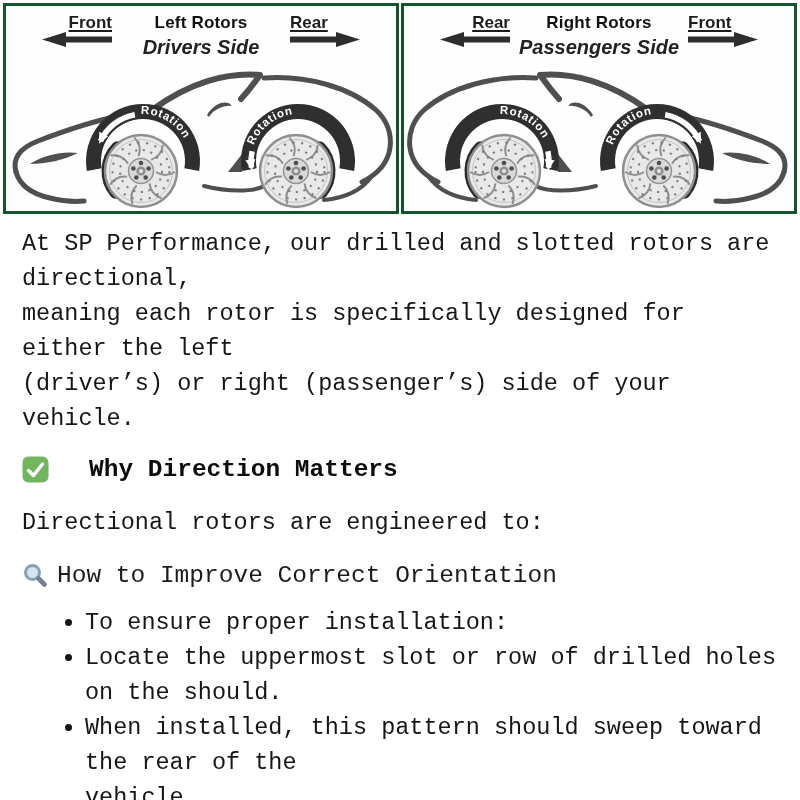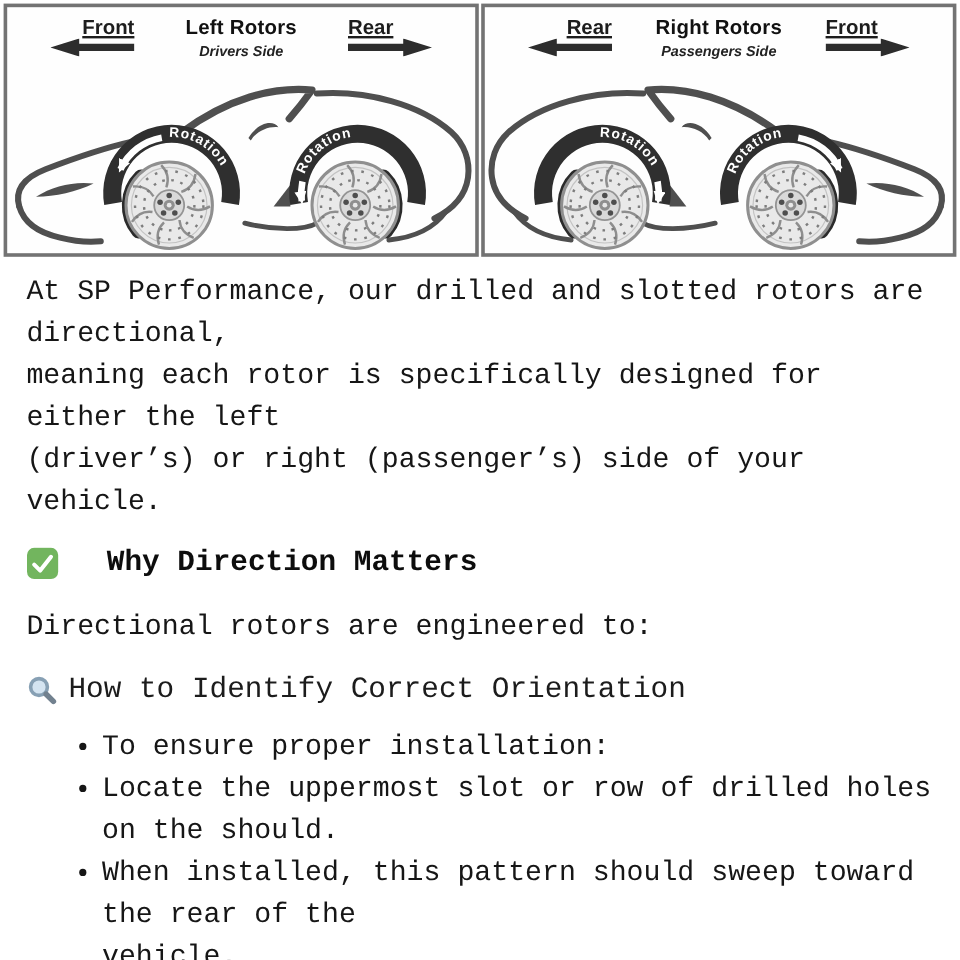--- a/index.html
+++ b/index.html
@@ -1,31 +1,31 @@
 <!DOCTYPE html>
 <html><head>
 <meta charset="utf-8">
 <style>
   html,body{margin:0;padding:0;background:#fff;}
   .page{width:800px;height:800px;background:#fff;overflow:hidden;position:relative;
         font-family:"Liberation Serif", serif;}
 
   
   .diagram{display:flex;gap:2px;padding:3px 3px 0 3px;}
-  .panel{flex:1;border:3px solid #737373;background:#fefefe;box-sizing:border-box;height:211px;position:relative;}
+  .panel{flex:1;border:3px solid #14532d;background:#fefefe;box-sizing:border-box;height:211px;position:relative;}
   .panel-header{position:relative;height:48px;}
   .dir{position:absolute;top:7px;display:flex;flex-direction:column;}
   .dir-at-left{left:36px;align-items:flex-end;}
   .dir-at-right{right:36px;align-items:flex-start;}
   .dir-label{font-family:"Liberation Sans",sans-serif;font-weight:700;font-size:17px;color:#1d1d1d;
              text-decoration:underline;text-decoration-thickness:2px;text-underline-offset:2px;}
   .dir-arrow{margin-top:-1px;}
   .panel-title-block{text-align:center;padding-top:3px;}
   .panel-title{font-family:"Liberation Sans",sans-serif;font-weight:700;font-size:17px;color:#111;letter-spacing:.2px;line-height:27px;}
-  .panel-subtitle{font-family:"Liberation Sans",sans-serif;font-style:italic;font-weight:700;font-size:12px;color:#222;margin-top:0;}
+  .panel-subtitle{font-family:"Liberation Sans",sans-serif;font-style:italic;font-weight:700;font-size:20px;color:#222;margin-top:0;}
   svg.car{display:block;width:100%;height:157px;}
   .bodyline{stroke:#4f4f4f;fill:none;stroke-linecap:round;stroke-linejoin:round;}
   .arch{fill:#2f2f2f;}
   .rotarrow{stroke:#fff;stroke-width:5.5;fill:none;}
   .rottext{fill:#fff;font-family:"Liberation Sans",sans-serif;font-weight:700;font-size:11.5px;letter-spacing:.8px;}
 
   
   article{padding:0 22px;color:#161616;font-size:23.5px;line-height:35px;font-family:Liberation Mono, monospace;}
   .intro{margin:12px 0 0;white-space:pre-line;}
   .heading{display:flex;align-items:center;gap:10px;font-size:24.5px;}
@@ -192,21 +192,21 @@
     <p class="lead">Directional rotors are engineered to:</p>
 
 
     <h2 class="heading h-mag">
       <span class="emoji">
         <svg width="27" height="27" viewBox="0 0 27 27">
           <circle cx="10.5" cy="10.5" r="7" fill="#d4e4f1" stroke="#87a0b4" stroke-width="3"></circle>
           <line x1="16.5" y1="16.5" x2="22.5" y2="22.5" stroke="#72818f" stroke-width="4.6" stroke-linecap="round"></line>
         </svg>
       </span>
-      <span>How to Identify Correct Orientation</span>
+      <span>How to Improve Correct Orientation</span>
     </h2>
 
     <ul class="second">
       <li>To ensure proper installation:</li>
       <li>Locate the uppermost slot or row of drilled holes on the should.</li>
       <li>When installed, this pattern should sweep toward the rear of the
 vehicle.</li>
     </ul>
   </article>
 </div>

